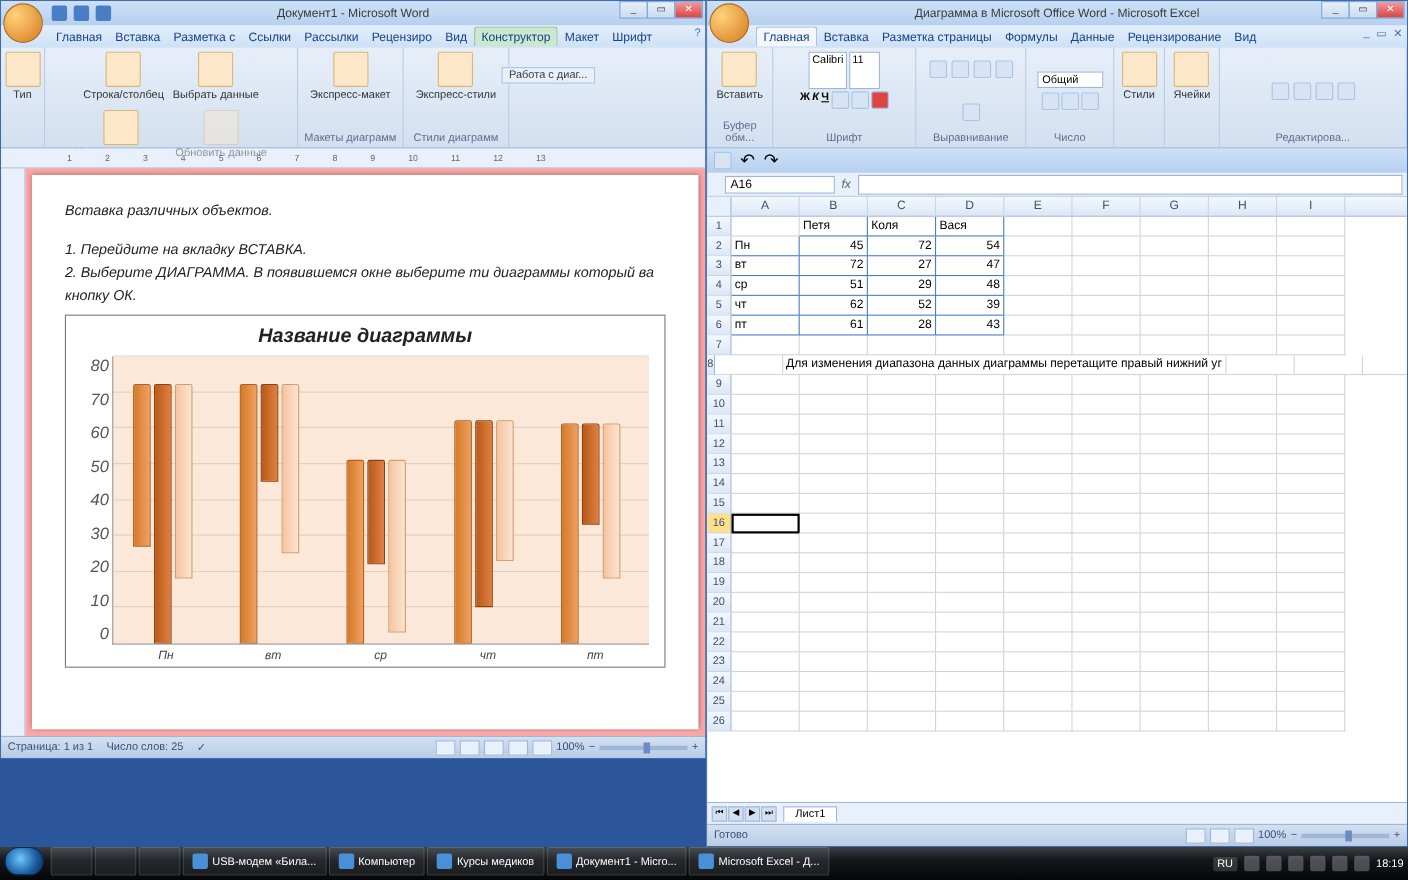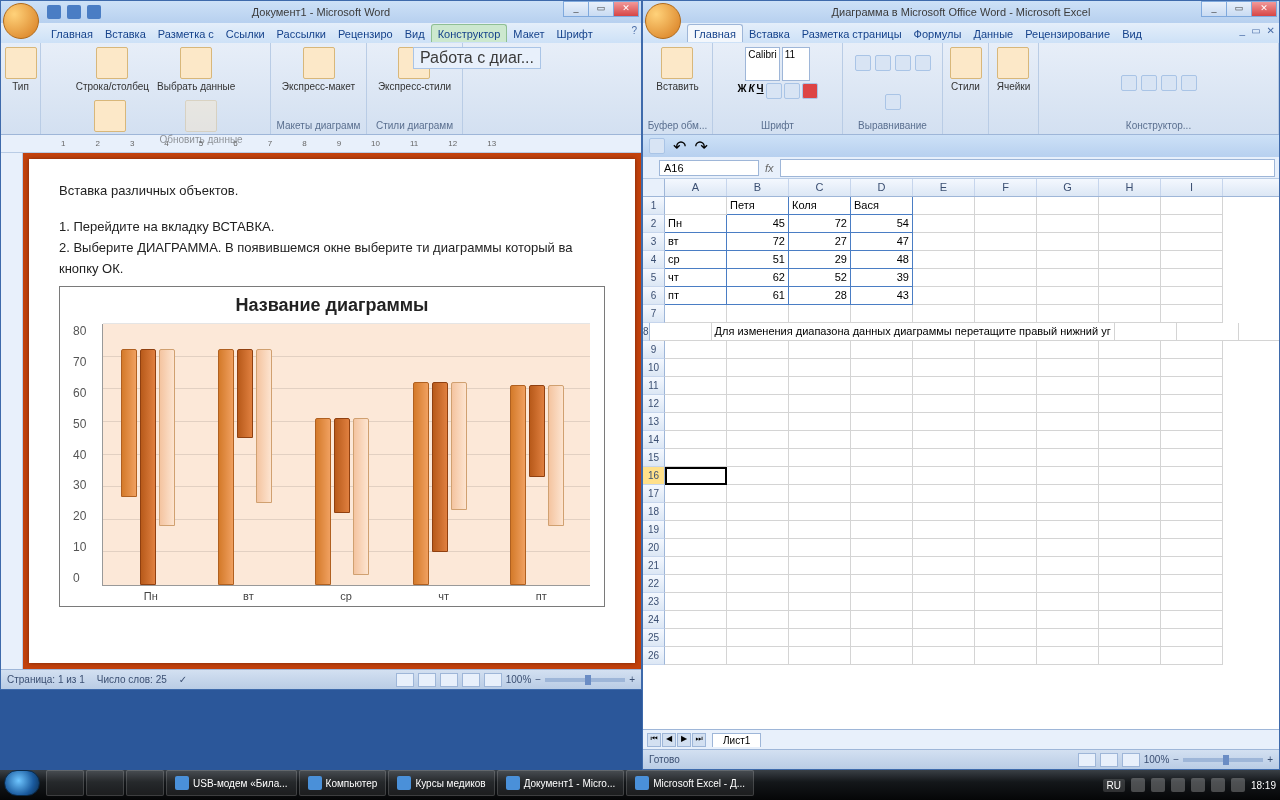--- a/index.html
+++ b/index.html
@@ -10,21 +10,21 @@
 
 
 .titlebar { height: 22px; background: linear-gradient(#cde1f7,#b7d0ef); display: flex; align-items: center; font-size: 11px; color: #3b3b3b; padding: 0 4px; position: relative; }
 .office-button { width: 36px; height: 36px; border-radius: 50%; background: radial-gradient(circle at 30% 30%, #ffd27a, #d67a1e); position: absolute; left: 2px; top: 2px; z-index: 5; border: 1px solid #b06a1a; }
 .qat { margin-left: 42px; display: flex; gap: 6px; }
 .qat .ico { width: 14px; height: 14px; background: #4a7dc4; border-radius: 2px; }
 .title-text { position: absolute; left: 50%; transform: translateX(-50%); }
 .winbtns { position: absolute; right: 2px; top: 0; display: flex; }
 .winbtn { width: 26px; height: 16px; background: linear-gradient(#e8f0fb,#c9dbf2); border: 1px solid #7fa9dd; margin-left: -1px; font-size: 9px; text-align: center; line-height: 13px; }
 .winbtn.close { background: linear-gradient(#f29999,#d64545); color: #fff; }
-.extra-title { position: absolute; right: 100px; top: 2px; font-size: 16px; background: #e8f0fb; border: 1px solid #a9c4e6; padding: 1px 6px; margin-top: 44px; }
+.extra-title { position: absolute; right: 100px; top: 16px; font-size: 10px; background: #e8f0fb; border: 1px solid #a9c4e6; padding: 1px 6px; margin-top: 44px; }
 
 
 .tabs { height: 20px; background: linear-gradient(#e4eefa,#cde1f7); display: flex; align-items: center; padding-left: 44px; font-size: 11px; position: relative; }
 .tab { padding: 3px 6px 2px; color: #15428b; cursor: default; border-top-left-radius: 3px; border-top-right-radius: 3px; }
 .tab.active { background: #f3f7fc; border: 1px solid #9eb6d8; border-bottom: none; }
 .tab.highlight { background: #cce8cf; border: 1px solid #8fbf94; border-bottom: none; }
 .tabs .mini { position: absolute; right: 4px; top: 2px; display: flex; gap: 6px; font-size: 10px; color: #4a6da7; }
 
 
 .ribbon { height: 92px; background: linear-gradient(#e7eef8,#d3e0f1); border-bottom: 1px solid #9eb6d8; display: flex; font-size: 10px; }
@@ -34,30 +34,30 @@
 .bigbtn { display: flex; flex-direction: column; align-items: center; gap: 2px; padding: 2px; }
 .bigbtn .ic { width: 32px; height: 32px; background: #fce8c8; border: 1px solid #d8b77a; border-radius: 2px; }
 .bigbtn .tx { font-size: 10px; color: #333; text-align: center; line-height: 11px; }
 .smallico { width: 16px; height: 16px; background: #d8e4f4; border: 1px solid #a9c4e6; border-radius: 2px; }
 
 
 .ruler-h { height: 18px; background: #e8f0fb; border-bottom: 1px solid #b9cce5; display: flex; align-items: center; font-size: 8px; color: #666; padding-left: 30px; gap: 30px; }
 .ruler-h span { display: inline-block; }
 
 
-.docarea { flex: 1; background: #c2410c; display: flex; overflow: hidden; }
+.docarea { flex: 1; background: #fca5a5; display: flex; overflow: hidden; font-style: italic; }
 .ruler-v { width: 22px; background: #e8f0fb; border-right: 1px solid #b9cce5; }
 .page { margin: 6px; background: #fff; flex: 1; padding: 24px 30px; box-shadow: 0 0 4px rgba(0,0,0,0.4); font-size: 13px; color: #222; overflow: hidden; }
 .page p { margin-bottom: 6px; }
 
 
 .chart-box { border: 1px solid #7a7a7a; margin-top: 10px; padding: 8px 4px 4px; background: #fff; }
 .chart-title { text-align: center; font-weight: bold; font-size: 18px; margin-bottom: 8px; }
 .chart-inner { background: #fce8d8; height: 262px; position: relative; margin: 0 10px 0 38px; border-left: 1px solid #999; border-bottom: 1px solid #999; }
-.yaxis { position: absolute; left: -30px; top: 0; bottom: 0; width: 26px; display: flex; flex-direction: column; justify-content: space-between; font-size: 12px; color: #555; }
+.yaxis { position: absolute; left: -30px; top: 0; bottom: 0; width: 26px; display: flex; flex-direction: column; justify-content: space-between; font-size: 15px; color: #555; text-align: right; }
 .gridline { position: absolute; left: 0; right: 0; border-top: 1px solid rgba(0,0,0,0.1); }
 .bar-group { position: absolute; bottom: 0; display: flex; gap: 3px; }
 .bar { width: 16px; border-radius: 2px 2px 0 0; }
 .bar.s0 { background: linear-gradient(90deg,#d47a2a,#f0a060); border: 1px solid #b06020; }
 .bar.s1 { background: linear-gradient(90deg,#b85a1a,#e08040); border: 1px solid #904010; }
 .bar.s2 { background: linear-gradient(90deg,#f4c4a0,#fde4d0); border: 1px solid #d0a070; }
 .xaxis { display: flex; font-size: 11px; color: #444; margin: 4px 10px 0 38px; }
 .xaxis span { flex: 1; text-align: center; }
 
 
@@ -303,21 +303,21 @@
       <div class="tab">Данные</div>
       <div class="tab">Рецензирование</div>
       <div class="tab">Вид</div>
       <div class="mini">
       <span>_</span>
       <span>▭</span>
       <span>✕</span>
     </div>
   </div>
   <div class="ribbon">
-    <div class="rgroup" style="width:70px">
+    <div class="rgroup" style="width:60px">
       <div class="bigbtn">
           <div class="ic"></div>
           <div class="tx">Вставить</div>
         </div>
       <div class="lbl">Буфер обм...</div>
     </div>
     <div class="rgroup" style="width:130px">
       <div class="icons" style="flex-direction:row;gap:2px;align-items:stretch;padding:2px">
         <div style="display:flex;gap:2px">
           <div style="flex:1;background:#fff;border:1px solid #9eb6d8;font-size:10px;padding:1px 2px">Calibri</div>
@@ -337,20 +337,31 @@
     <div class="rgroup" style="width:100px">
       <div class="icons">
         <div class="smallico"></div>
         <div class="smallico"></div>
         <div class="smallico"></div>
         <div class="smallico"></div>
         <div class="smallico"></div>
       </div>
       <div class="lbl">Выравнивание</div>
     </div>
+    <div class="rgroup" style="width:80px">
+      <div class="icons" style="flex-direction:column">
+        <div style="background:#fff;border:1px solid #9eb6d8;font-size:10px;padding:1px 4px;width:60px">Общий</div>
+        <div style="display:flex;gap:2px">
+            <div class="smallico"></div>
+            <div class="smallico"></div>
+            <div class="smallico"></div>
+          </div>
+      </div>
+      <div class="lbl">Число</div>
+    </div>
     <div class="rgroup" style="width:46px">
       <div class="bigbtn">
           <div class="ic"></div>
           <div class="tx">Стили</div>
         </div>
       <div class="lbl"></div>
     </div>
     <div class="rgroup" style="width:50px">
       <div class="bigbtn">
           <div class="ic"></div>
@@ -358,21 +369,21 @@
         </div>
       <div class="lbl"></div>
     </div>
     <div class="rgroup" style="flex:1">
       <div class="icons">
         <div class="smallico"></div>
         <div class="smallico"></div>
         <div class="smallico"></div>
         <div class="smallico"></div>
       </div>
-      <div class="lbl">Конструктор...</div>
+      <div class="lbl">Редактирова...</div>
     </div>
   </div>
   <div class="excel-qat2">
     <div class="smallico"></div>
     <span>↶</span>
     <span>↷</span>
   </div>
   <div class="namebox-row">
     <div class="namebox">A16</div>
     <div class="fx">fx</div>

